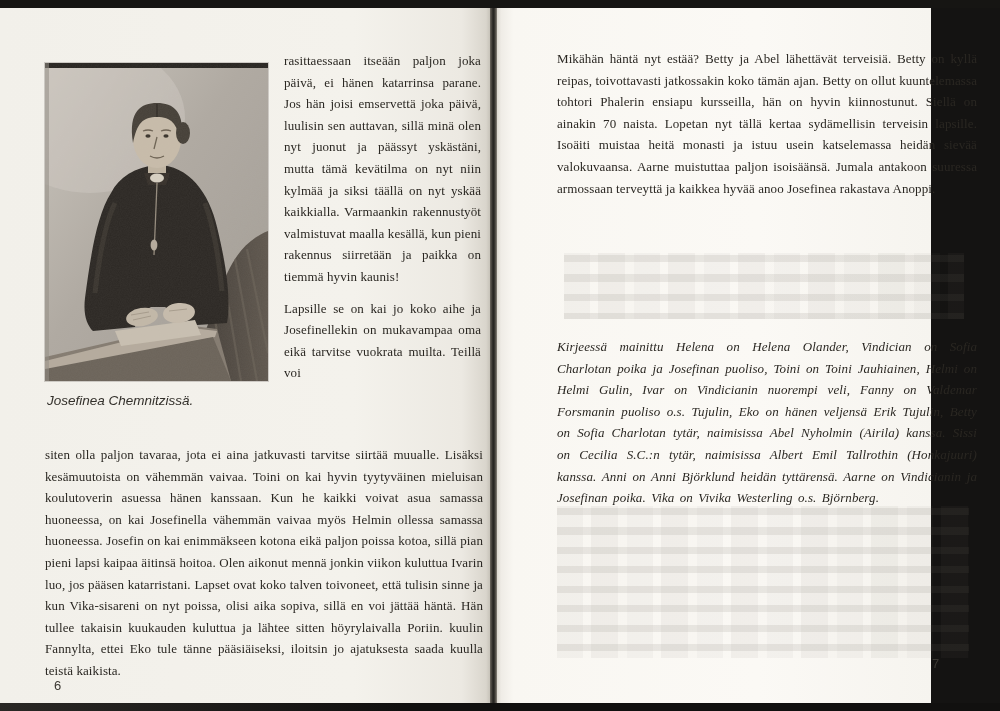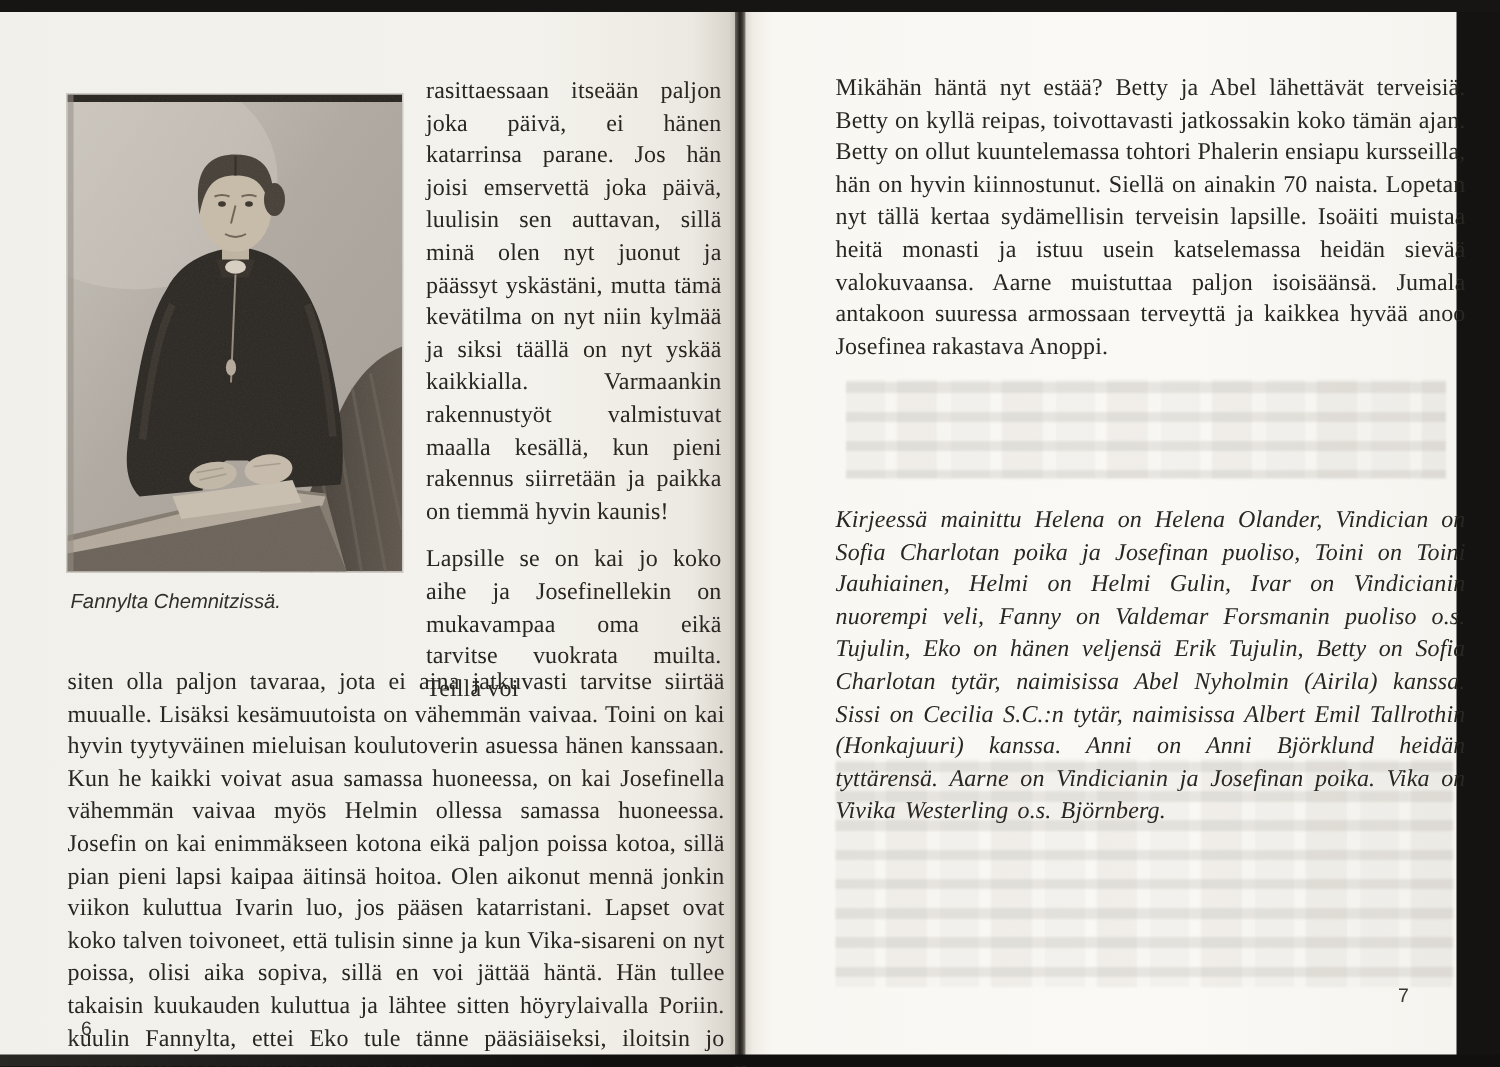--- a/index.html
+++ b/index.html
@@ -2,27 +2,27 @@
 <html><head>
 <meta charset="utf-8">
 <style>
   html,body{margin:0;padding:0;background:#141312;width:1000px;height:711px;overflow:hidden;}
   .spread{position:relative;width:1000px;height:711px;background:#141312;font-family:"Liberation Serif",serif;}
   .edge-strip{position:absolute;left:0;width:1000px;background:#161513;z-index:5;}
   .edge-top{top:0;height:8px;}
   .edge-bottom{bottom:0;height:8px;background:linear-gradient(to right,#2a2825 0%,#11100f 40%,#11100f 100%);}
   .page{position:absolute;top:6px;height:698px;z-index:1;}
   .page-left{left:0;width:491px;background:linear-gradient(to right,#f2f0ea 0%,#f4f2ec 72%,#ece9e2 94%,#d9d5cc 99%,#c2beb4 100%);}
-  .page-right{left:496px;width:475px;background:linear-gradient(to right,#d8d4cc 0%,#efece6 1.2%,#f9f7f2 4%,#fbf9f5 60%,#f6f4ef 100%);}
+  .page-right{left:496px;width:435px;background:linear-gradient(to right,#d8d4cc 0%,#efece6 1.2%,#f9f7f2 4%,#fbf9f5 60%,#f6f4ef 100%);}
   .gutter{position:absolute;top:0;left:490px;width:7px;height:711px;background:linear-gradient(to right,#6b665e,#23211e 45%,#3c3934 70%,#8a857c);z-index:2;}
 
   .photo{position:absolute;left:45px;top:57px;width:223px;height:318px;box-shadow:0 0 0 1px rgba(90,85,78,.25);}
   .caption{position:absolute;left:47px;top:382px;width:230px;font-family:"Liberation Sans",sans-serif;font-style:italic;font-size:13.5px;line-height:25px;color:#33302b;}
 
-  .serif-text{font-size:16px;line-height:21.6px;color:#2a2722;text-align:justify;letter-spacing:.1px;}
+  .serif-text{font-size:13px;line-height:21.6px;color:#2a2722;text-align:justify;letter-spacing:.1px;}
   .col-text{position:absolute;left:284px;top:44px;width:197px;}
   .col-text p{margin:0 0 10px 0;}
   .full-text{position:absolute;left:45px;top:438px;width:438px;}
   .full-text p{margin:0;}
 
   .rp-text{position:absolute;left:61px;width:420px;}
   .rp-par1{top:42px;}
   .rp-par2{top:212px;}
   .rp-text p{margin:0;}
   .rp-italic{position:absolute;left:61px;top:330px;width:420px;font-style:italic;}
@@ -120,21 +120,21 @@
         <line x1="112" y1="120" x2="109" y2="192" stroke="#958b7d" stroke-width="1.3"></line>
         <ellipse cx="109" cy="182" rx="3.4" ry="5.5" fill="#b5ab9c"></ellipse>
 
         <rect width="223" height="5" fill="#272420"></rect>
         <rect width="4" height="318" fill="#948e85" opacity="0.55"></rect>
         <rect width="223" height="318" filter="url(#grain)"></rect>
       </svg>
     </div>
 
     <div class="caption">
-      <div>Fannylta Chemnitzissä.</div>
+      <div>Josefinea Chemnitzissä.</div>
     </div>
 
     <div class="col-text serif-text">
       <p>rasittaessaan itseään paljon joka päivä, ei hänen katarrinsa parane. Jos hän joisi emservettä joka päivä, luulisin sen auttavan, sillä minä olen nyt juonut ja päässyt yskästäni, mutta tämä kevätilma on nyt niin kylmää ja siksi täällä on nyt yskää kaikkialla. Varmaankin rakennustyöt valmistuvat maalla kesällä, kun pieni rakennus siirretään ja paikka on tiemmä hyvin kaunis!</p>
       <p>Lapsille se on kai jo koko aihe ja Josefinellekin on mukavampaa oma eikä tarvitse vuokrata muilta. Teillä voi</p>
     </div>
 
     <div class="full-text serif-text">
       <p>siten olla paljon tavaraa, jota ei aina jatkuvasti tarvitse siirtää muualle. Lisäksi  kesämuutoista on vähemmän vaivaa. Toini on kai hyvin tyytyväinen mieluisan koulutoverin asuessa hänen kanssaan. Kun he kaikki voivat asua samassa huoneessa, on kai Josefinella vähemmän vaivaa myös Helmin ollessa samassa huoneessa. Josefin on kai enimmäkseen kotona eikä paljon poissa kotoa, sillä pian pieni lapsi kaipaa äitinsä hoitoa. Olen aikonut mennä jonkin viikon kuluttua Ivarin luo, jos pääsen katarristani. Lapset ovat koko talven toivoneet, että tulisin sinne ja kun Vika-sisareni on nyt poissa, olisi aika sopiva, sillä en voi jättää häntä. Hän tullee takaisin kuukauden kuluttua ja lähtee sitten höyrylaivalla Poriin. kuulin Fannylta, ettei Eko tule tänne pääsiäiseksi, iloitsin jo ajatuksesta saada kuulla teistä kaikista.</p>
     </div>

